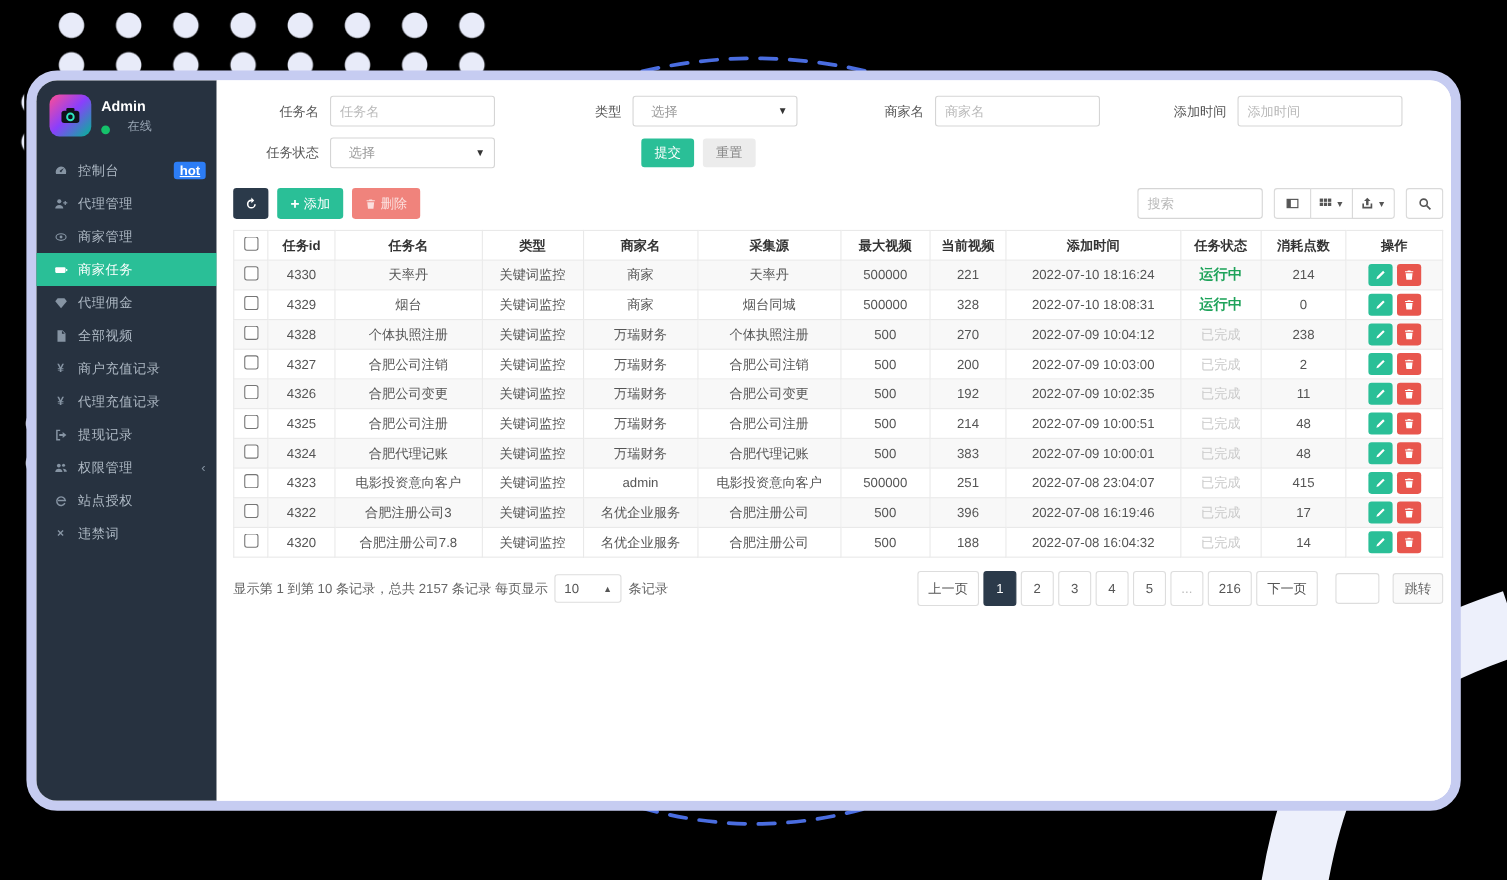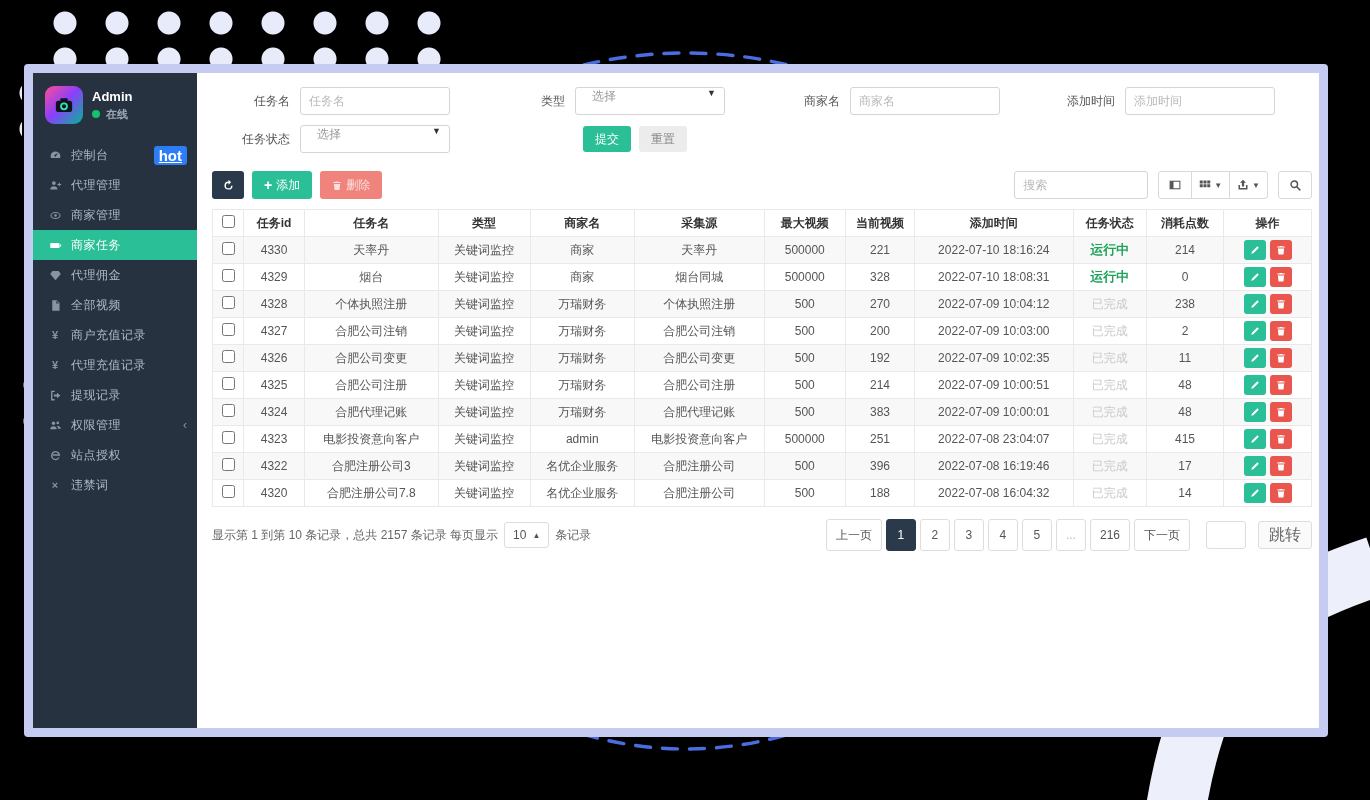--- a/index.html
+++ b/index.html
@@ -13,70 +13,70 @@
 
   
   .deco{position:absolute;z-index:1;}
   .dots{background-image:radial-gradient(circle at 13px 13px,#e8ebf9 11px,transparent 12px);background-size:52px 36px;}
   .dots-top{left:52px;top:10px;width:415px;height:68px;}
   .dots-l1{left:-34px;top:80px;width:56px;height:64px;}
   .dots-l2{left:-30px;top:372px;width:58px;height:64px;}
 
   
   .window{position:absolute;z-index:5;left:24px;top:64px;width:1304px;height:673px;
-    background:#fff;border:9px solid var(--border-lav);border-radius:4px;overflow:hidden;display:flex;}
+    background:#fff;border:9px solid var(--border-lav);border-radius:28px;overflow:hidden;display:flex;}
 
   
   .sidebar{width:164px;background:var(--side);flex:none;display:flex;flex-direction:column;}
   .profile{display:flex;align-items:center;gap:9px;padding:13px 10px 12px 12px;}
   .avatar{width:38px;height:38px;border-radius:9px;flex:none;
     background:linear-gradient(135deg,#ff4d94 0%,#8a3ffc 48%,#00b894 100%);
     display:flex;align-items:center;justify-content:center;}
   .avatar svg{display:block;}
   .p-name{color:#fff;font-weight:bold;font-size:13px;line-height:15px;}
-  .p-status{display:flex;align-items:center;gap:6px;color:#9aa7b5;font-size:11px;margin-top:3px;font-weight:bold;}
+  .p-status{display:flex;align-items:flex-end;gap:16px;color:#9aa7b5;font-size:11px;margin-top:3px;}
   .p-dot{width:8px;height:8px;border-radius:50%;background:#15c26b;}
   .menu{margin-top:4px;}
   .side-item{display:flex;align-items:center;height:30px;padding:0 10px 0 14px;color:#aeb9c4;cursor:pointer;}
   .side-item .s-ico{width:16px;margin-right:8px;color:#8694a3;display:inline-flex;justify-content:center;font-size:11px;}
   .side-item.active{background:var(--teal);color:#fff;}
   .side-item.active .s-ico{color:#fff;}
   .s-label{font-size:12px;letter-spacing:.5px;}
-  .s-badge{margin-left:auto;font-size:15px;font-weight:bold;color:#fff;border-radius:3px;padding:2px 5px;line-height:1;text-decoration:underline;}
+  .s-badge{margin-left:auto;font-size:12px;font-weight:bold;color:#fff;border-radius:3px;padding:2px 5px;line-height:1;text-decoration:underline;}
   .s-badge.blue{background:var(--hot);}
   .s-badge.purple{background:var(--new);}
   .s-chev{margin-left:auto;color:#8694a3;font-size:12px;}
 
   
   .content{flex:1;display:flex;background:var(--gray-bg);min-width:0;}
   .card{background:#fff;padding:14px 15px 14px 15px;}
   .spacer{flex:1;}
 
   
   .f-row{display:flex;align-items:center;}
   .f-row + .f-row{margin-top:10px;}
   .f-group{display:flex;align-items:center;width:275px;flex:none;}
   .f-label{width:88px;text-align:right;padding-right:10px;color:#555;flex:none;}
   .f-field{width:150px;height:28px;border:1px solid #d5d5d5;border-radius:3px;background:#fff;font-size:12px;color:#555;padding:0 8px;font-family:inherit;}
   input.f-field::placeholder{color:#b9b9b9;}
-  .f-select{display:flex;align-items:flex-start;justify-content:space-between;color:#999;cursor:pointer;padding-left:16px;}
+  .f-select{display:flex;align-items:center;justify-content:space-between;color:#999;cursor:pointer;padding-left:16px;}
   .f-select .caret{color:#333;font-size:9px;}
   .f-buttons{display:flex;gap:8px;margin-left:96px;}
   .btn{border:none;border-radius:3px;height:26px;padding:0 12px;font-size:12px;cursor:pointer;display:inline-flex;align-items:center;gap:4px;font-family:inherit;}
   .btn-submit{background:var(--teal);color:#fff;}
   .btn-reset{background:#ececec;color:#888;}
 
   
   .toolbar{display:flex;align-items:center;margin-top:18px;}
   .btn-refresh{background:var(--navy);color:#fff;width:32px;justify-content:center;padding:0;height:28px;}
   .btn-add{background:var(--teal);color:#fff;height:28px;margin-left:8px;}
   .btn-add .plus{font-size:14px;font-weight:bold;line-height:1;}
   .btn-del{background:var(--salmon);color:rgba(255,255,255,.75);height:28px;margin-left:8px;}
   .tb-right{margin-left:auto;display:flex;align-items:center;}
-  .tb-search{width:134px;height:28px;border:1px solid #d5d5d5;border-radius:3px;padding:0 8px;font-size:12px;font-family:inherit;color:#555;margin-left:29px;}
+  .tb-search{width:114px;height:28px;border:1px solid #d5d5d5;border-radius:3px;padding:0 8px;font-size:12px;font-family:inherit;color:#555;margin-left:29px;}
   .tb-search::placeholder{color:#b9b9b9;}
   .btn-group{display:flex;margin-left:10px;}
   .tb-btn{height:28px;min-width:34px;background:#fff;border:1px solid #d9d9d9;color:#555;display:inline-flex;align-items:center;justify-content:center;gap:3px;cursor:pointer;padding:0 7px;}
   .btn-group .tb-btn + .tb-btn{margin-left:-1px;}
   .btn-group .tb-btn:first-child{border-radius:3px 0 0 3px;}
   .btn-group .tb-btn:last-child{border-radius:0 3px 3px 0;}
   .tb-single{border-radius:3px;margin-left:10px;}
   .tb-caret{font-size:8px;color:#555;}
 
   
@@ -90,28 +90,28 @@
   .c-check{width:30px;} .c-id{width:58px;} .c-name{width:128px;} .c-type{width:88px;}
   .c-merchant{width:100px;} .c-source{width:124px;} .c-max{width:78px;} .c-cur{width:66px;}
   .c-added{width:152px;} .c-status{width:70px;} .c-points{width:74px;} .c-actions{width:84px;}
   .act-btn{display:inline-flex;align-items:center;justify-content:center;width:22px;height:20px;border:none;border-radius:3px;cursor:pointer;vertical-align:middle;}
   .act-edit{background:var(--teal);margin-right:4px;}
   .act-del{background:var(--danger);}
   input[type=checkbox]{width:13px;height:13px;cursor:pointer;}
 
   
   .foot{display:flex;align-items:center;margin-top:12px;color:#666;}
-  .pgsize{display:inline-flex;align-items:center;gap:6px;border:1px solid #ddd;border-radius:3px;height:26px;padding:0 8px;margin:0 6px;cursor:pointer;color:#555;background:#fff;}
+  .pgsize{display:inline-flex;align-items:center;gap:22px;border:1px solid #ddd;border-radius:3px;height:26px;padding:0 8px;margin:0 6px;cursor:pointer;color:#555;background:#fff;}
   .pgsize .caret{font-size:8px;color:#555;}
   .pages{margin-left:auto;display:flex;align-items:center;gap:4px;}
   .pg-btn{min-width:30px;height:32px;border:1px solid #ddd;background:#fff;border-radius:3px;color:#555;font-size:12px;display:inline-flex;align-items:center;justify-content:center;padding:0 9px;cursor:pointer;font-family:inherit;}
   .pg-btn.active{background:var(--navy);border-color:var(--navy);color:#fff;}
   .pg-btn.dots{color:#bbb;}
   .jump-input{width:40px;height:28px;border:1px solid #ddd;border-radius:3px;margin-left:12px;}
-  .btn-jump{height:28px;border:1px solid #ddd;background:#fafafa;color:#666;border-radius:3px;padding:0 10px;margin-left:8px;cursor:pointer;font-family:inherit;font-size:16px;}
+  .btn-jump{height:28px;border:1px solid #ddd;background:#fafafa;color:#666;border-radius:3px;padding:0 10px;margin-left:8px;cursor:pointer;font-family:inherit;font-size:12px;}
 </style>
 </head>
 <body>
 
 <div class="deco dots dots-top"></div>
 <div class="deco dots dots-l1"></div>
 <div class="deco dots dots-l2"></div>
 <svg class="deco" style="left:528px;top:44px" width="316" height="40" viewBox="0 0 316 40">
   <path d="M4,36 Q158,-18 312,36" fill="none" stroke="#4a6de0" stroke-width="3.4" stroke-dasharray="15 12" stroke-linecap="round"></path>
 </svg>

